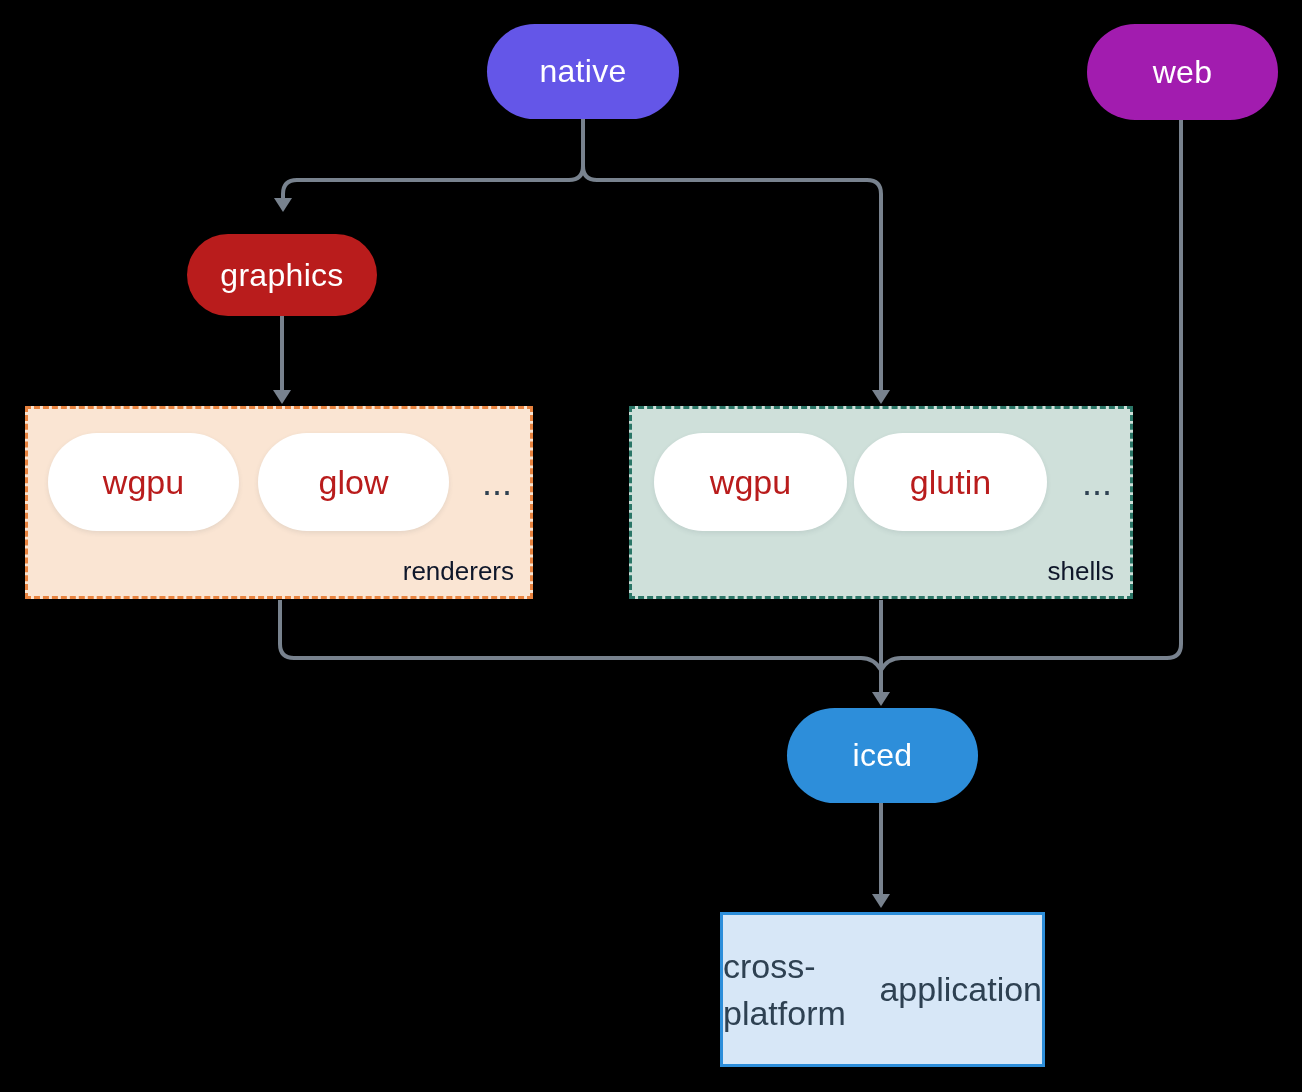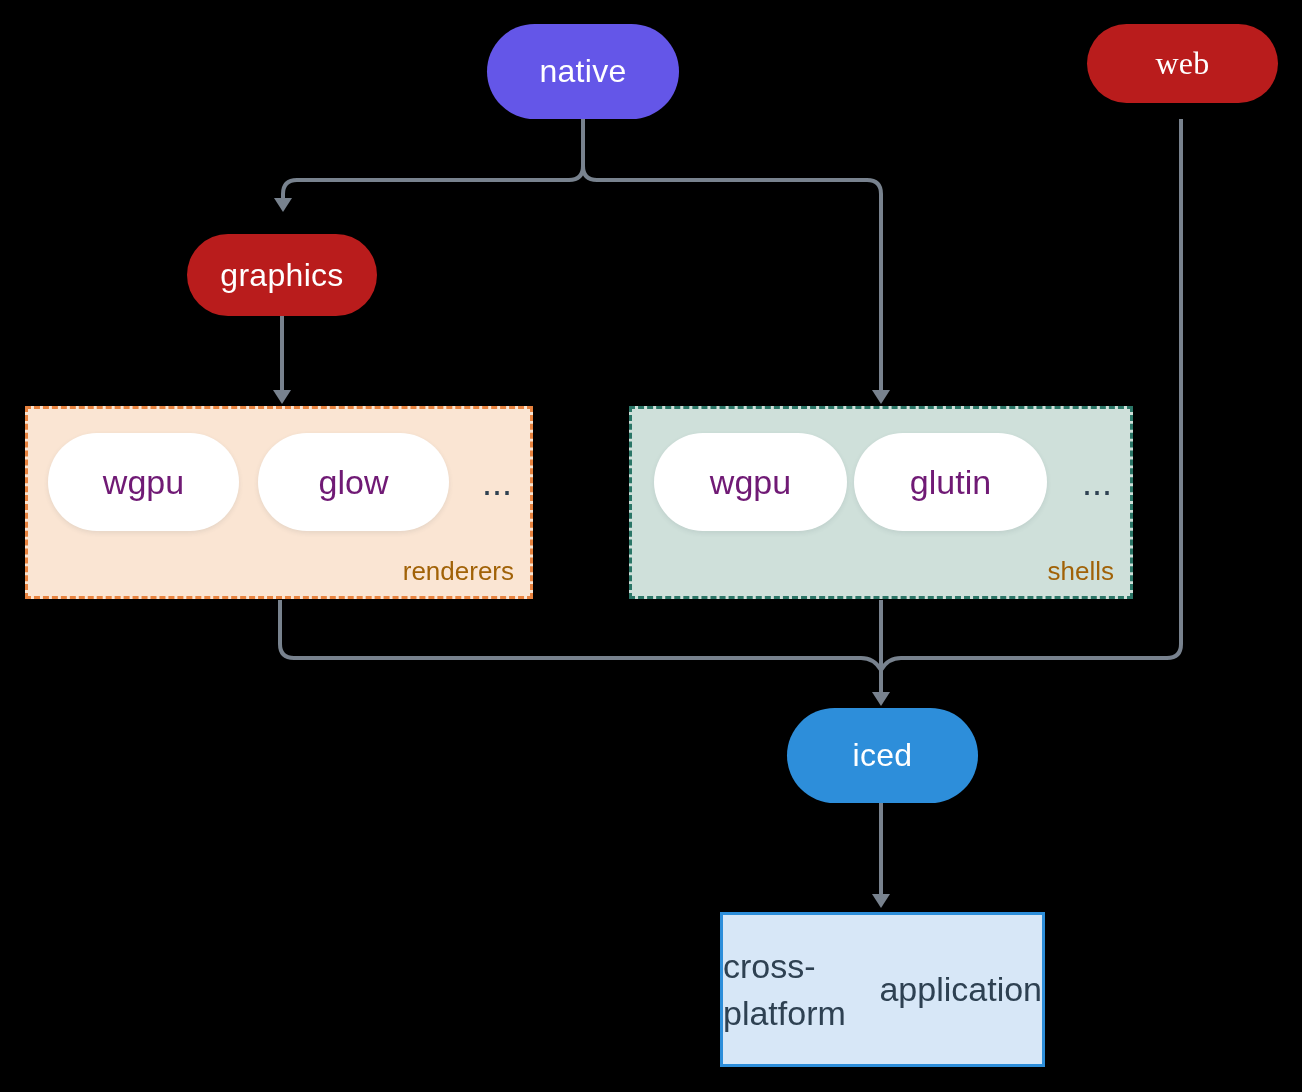--- a/index.html
+++ b/index.html
@@ -14,52 +14,52 @@
   .pill{
     position:absolute;
     display:flex;align-items:center;justify-content:center;
     border-radius:999px;
     color:#ffffff;
     font-size:32px;
     letter-spacing:0.3px;
     text-align:right;
   }
   .pill.native{left:487px;top:24px;width:192px;height:95px;background:#6456E8;}
-  .pill.web{left:1087px;top:24px;width:191px;height:79px;background:#b91c1c;font-family:Liberation Serif, serif;}
+  .pill.web{left:1087px;top:24px;width:191px;height:96px;background:#a21caf;}
   .pill.graphics{left:187px;top:216px;width:190px;height:82px;background:#b91c1c;margin-top:18px;}
   .pill.iced{left:787px;top:708px;width:191px;height:95px;background:#2D8EDA;}
   .group{
     position:absolute;top:406px;height:193px;box-sizing:border-box;
   }
   .group.renderers{
     left:25px;width:508px;
     background:#FAE5D3;border:3px dashed #E8833F;
   }
   .group.shells{
     left:629px;width:504px;
     background:#CFE0DA;border:3px dashed #2B7667;
   }
   .white-pill{
     position:absolute;top:24px;height:98px;
     background:#ffffff;border-radius:999px;
     display:flex;align-items:center;justify-content:center;
-    color:#701a75;font-size:34px;
+    color:#b91c1c;font-size:34px;
     box-shadow:0 2px 5px rgba(46,65,82,0.10);
   }
   .group.renderers .wp-1{left:20px;width:191px;}
   .group.renderers .wp-2{left:230px;width:191px;}
   .group.shells .wp-1{left:22px;width:193px;}
   .group.shells .wp-2{left:222px;width:193px;}
   .dots{
     position:absolute;top:56px;right:18px;
     color:#2E4152;font-size:36px;line-height:36px;
   }
   .group-label{
     position:absolute;right:16px;bottom:9px;
-    color:#a16207;font-size:26px;
+    color:#0f172a;font-size:26px;
   }
   .app-box{
     position:absolute;left:720px;top:912px;width:325px;height:155px;
     box-sizing:border-box;
     background:#D7E7F7;border:3px solid #2D8EDA;
     display:flex;flex-direction:row;align-items:center;justify-content:center;
     color:#2E4152;font-size:34px;line-height:47px;
   }
 </style>
 </head>

